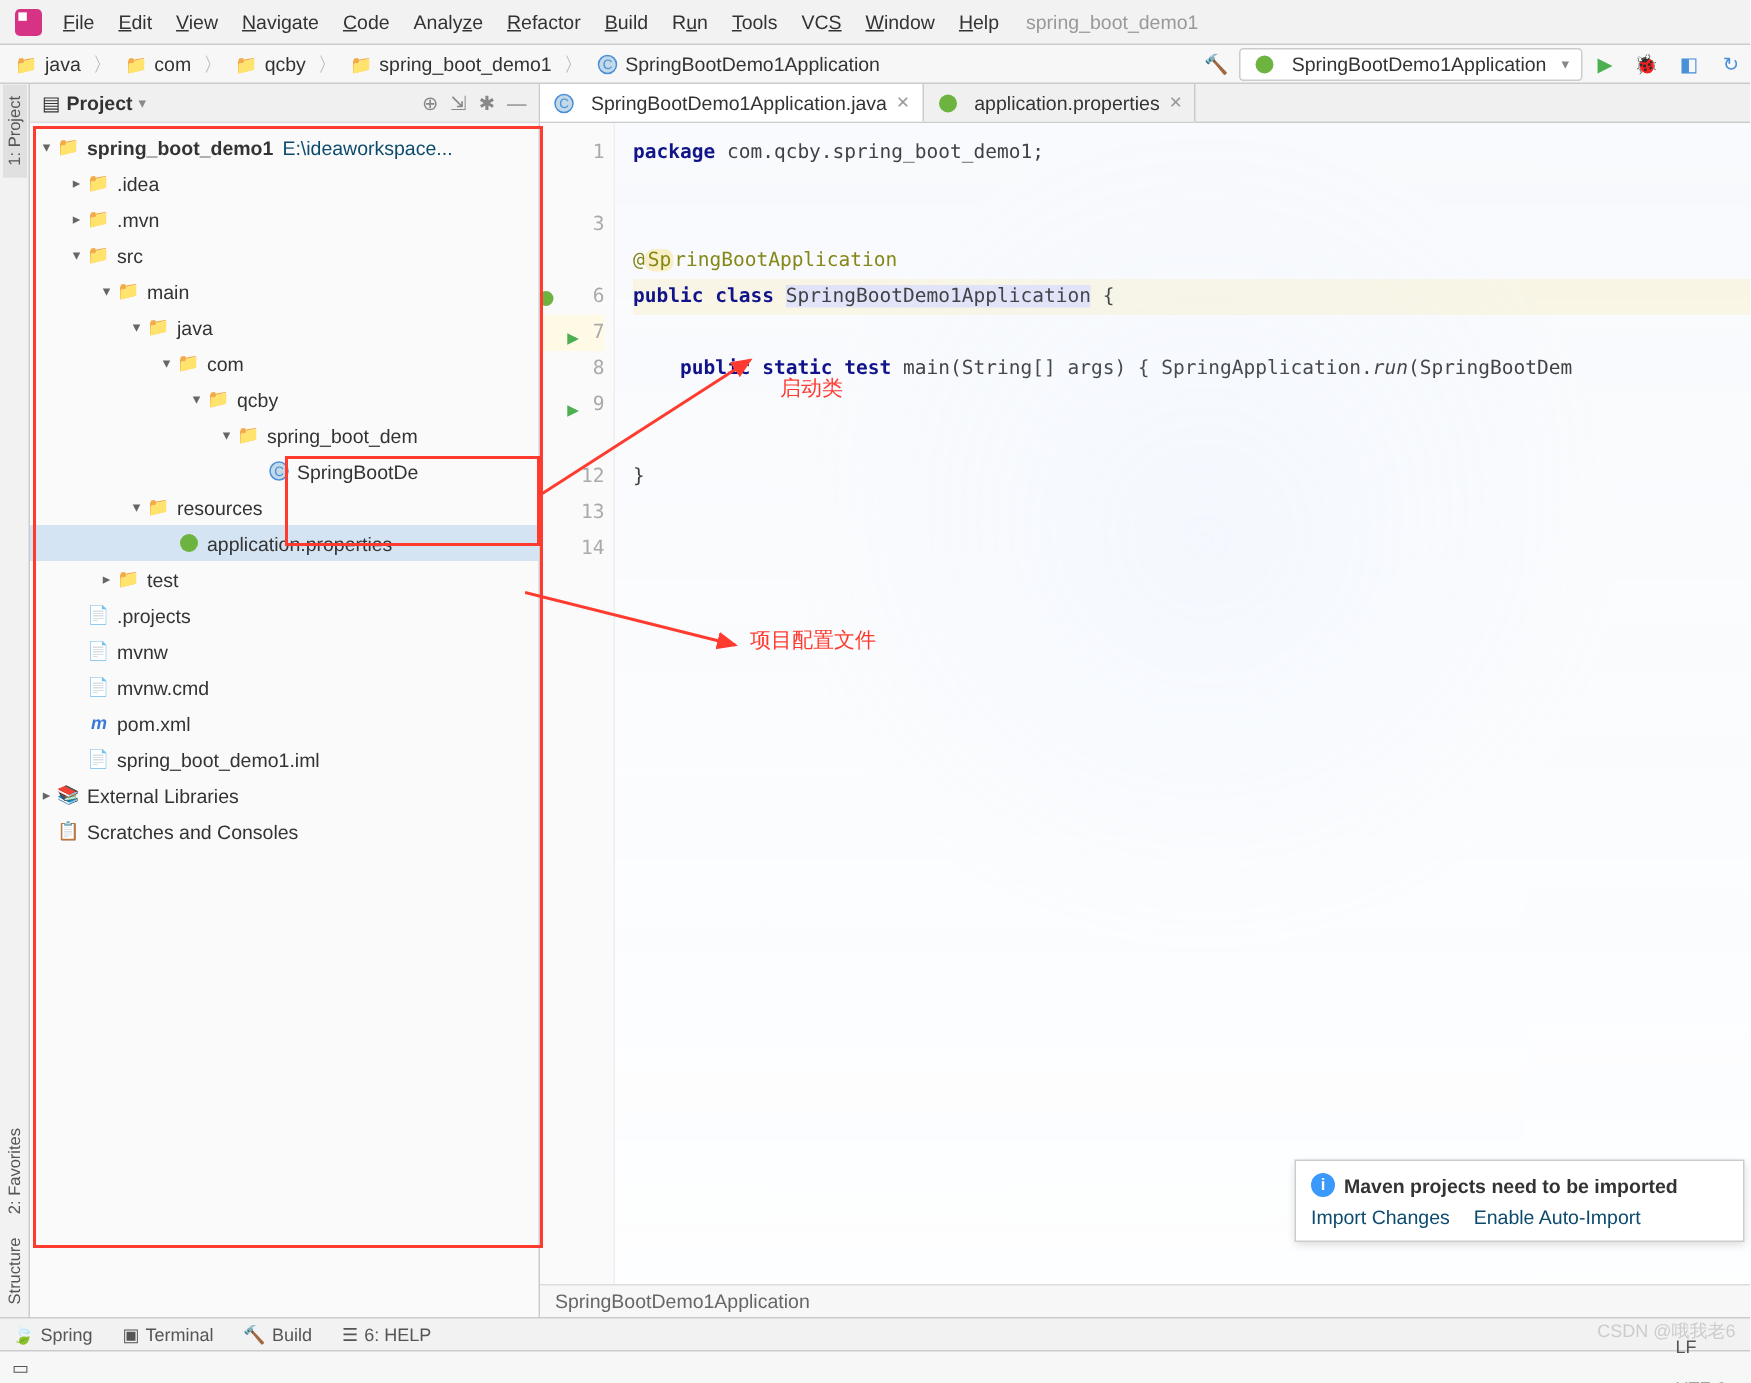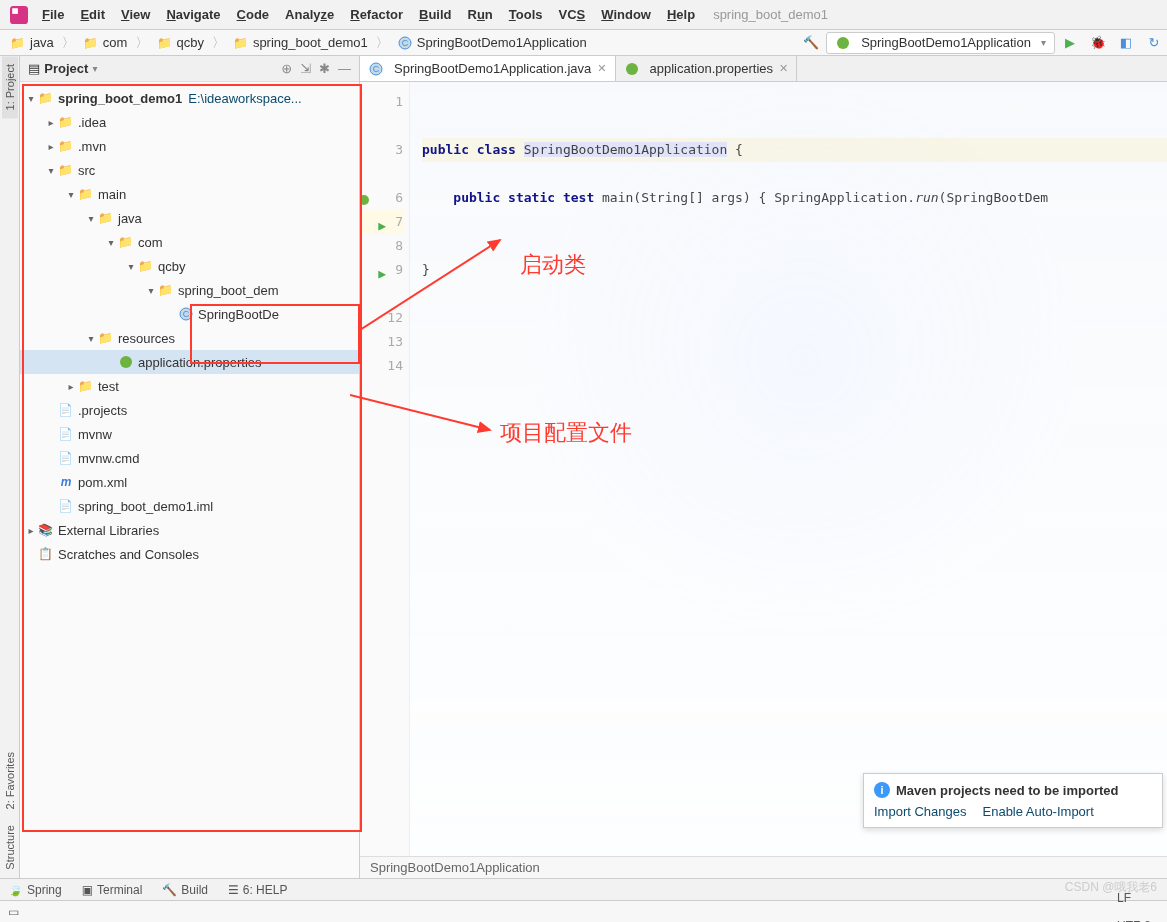--- a/index.html
+++ b/index.html
@@ -1,19 +1,19 @@
 <!DOCTYPE html>
 <html><head>
 <meta charset="utf-8">
 <style>
 * { box-sizing: border-box; margin: 0; padding: 0; }
 body { font-family: "Segoe UI", Arial, sans-serif; font-size: 13px; color: #333; width: 1167px; height: 922px; overflow: hidden; background: #fff; position: relative; }
 .menubar { height: 30px; display: flex; align-items: center; padding: 0 4px; border-bottom: 1px solid #ccc; background: #f2f2f2; }
 .app-icon { width: 18px; height: 18px; margin: 0 6px; display: inline-flex; }
-.menubar .menu-item { padding: 4px 8px; cursor: default; font-weight: bold; }
+.menubar .menu-item { padding: 4px 8px; cursor: default; }
 .menubar .menu-item u { text-decoration: underline; }
 .project-name { margin-left: 10px; color: #999; }
 .navbar { height: 26px; display: flex; align-items: center; padding: 0 4px; border-bottom: 1px solid #ccc; background: #f7f7f7; }
 .crumb { display: flex; align-items: center; padding: 0 6px; color: #333; }
 .crumb .ico { margin-right: 4px; }
 .chev { color: #aaa; margin: 0 2px; }
 .navbar-right { margin-left: auto; display: flex; align-items: center; gap: 6px; }
 .run-config { border: 1px solid #ccc; background: #fff; padding: 2px 8px; display: flex; align-items: center; gap: 6px; border-radius: 3px; }
 .run-config .dd { color: #888; font-size: 10px; margin-left: 4px; }
 .nav-ico { width: 18px; height: 18px; display: inline-flex; align-items: center; justify-content: center; }
@@ -58,21 +58,21 @@
 .breadcrumb-bar { position: absolute; bottom: 0; left: 0; right: 0; height: 22px; background: #f7f7f7; border-top: 1px solid #ddd; display: flex; align-items: center; padding: 0 10px; color: #666; }
 .bottom-tools { height: 22px; background: #f2f2f2; border-top: 1px solid #ccc; display: flex; align-items: center; padding: 0 8px; gap: 20px; font-size: 12px; }
 .bottom-tools .tool { display: flex; align-items: center; gap: 4px; color: #555; }
 .statusbar { height: 22px; background: #f7f7f7; border-top: 1px solid #ccc; display: flex; align-items: center; padding: 0 8px; font-size: 12px; color: #555; }
 .statusbar .right { margin-left: auto; display: flex; gap: 14px; flex-direction: column; }
 .popup { position: absolute; right: 4px; bottom: 50px; width: 300px; background: #fff; border: 1px solid #ccc; box-shadow: 0 2px 6px rgba(0,0,0,0.15); padding: 8px 10px; }
 .popup-title { display: flex; align-items: center; gap: 6px; font-weight: bold; color: #333; margin-bottom: 6px; }
 .info-ico { width: 16px; height: 16px; border-radius: 50%; background: #3b99fc; color: #fff; display: inline-flex; align-items: center; justify-content: center; font-size: 11px; font-weight: bold; }
 .popup-links { display: flex; gap: 16px; }
 .popup-links a { color: #0c4a6e; text-decoration: none; }
-.annot { position: absolute; color: #ff3b30; font-size: 22px; pointer-events: none; z-index: 50; font-family: "Microsoft YaHei", sans-serif; }
+.annot { position: absolute; color: #ff3b30; font-size: 14px; pointer-events: none; z-index: 50; font-family: "Microsoft YaHei", sans-serif; }
 .red-box { position: absolute; border: 2px solid #ff3b30; pointer-events: none; z-index: 49; }
 svg.arrow-svg { position: absolute; pointer-events: none; z-index: 49; }
 .run-icons { display: flex; gap: 10px; align-items: center; }
 .green-tri { color: #4caf50; }
 .bug-ico { color: #4caf50; }
 .watermark { position: absolute; right: 10px; bottom: 26px; color: #ccc; font-size: 12px; z-index: 60; pointer-events: none; }
 </style>
 </head>
 <body>
 
@@ -319,22 +319,24 @@
               </svg></span></div>
         <div class="ln" style="background:#fffae6"><span>7</span><span class="gicon" style="left:12px;color:#4caf50">▶</span></div>
         <div class="ln">8</div>
         <div class="ln"><span>9</span><span class="gicon" style="left:12px;color:#4caf50">▶</span></div>
         <div class="ln"></div>
         <div class="ln">12</div>
         <div class="ln">13</div>
         <div class="ln">14</div>
       </div>
       <div class="code">
+        <div class="code-line"><span class="kw">package</span> com.qcby.spring_boot_demo1;</div>
         <div class="code-line"></div>
         <div class="code-line"></div>
+        <div class="code-line"><span class="ann">@<span style="background:#fff3c4;border-radius:6px;padding:0 2px">Sp</span>ringBootApplication</span></div>
         <div class="code-line" style="background:#fffae6"><span class="kw">public</span> <span class="kw">class</span> <span class="hl">SpringBootDemo1Application</span> {</div>
         <div class="code-line"></div>
         <div class="code-line">    <span class="kw">public</span> <span class="kw">static</span> <span class="kw">test</span> main(String[] args) { SpringApplication.<span class="fn">run</span>(SpringBootDem</div>
         <div class="code-line"></div>
         <div class="code-line"></div>
         <div class="code-line">}</div>
       </div>
     </div>
     <div class="breadcrumb-bar">
       <span>SpringBootDemo1Application</span>

